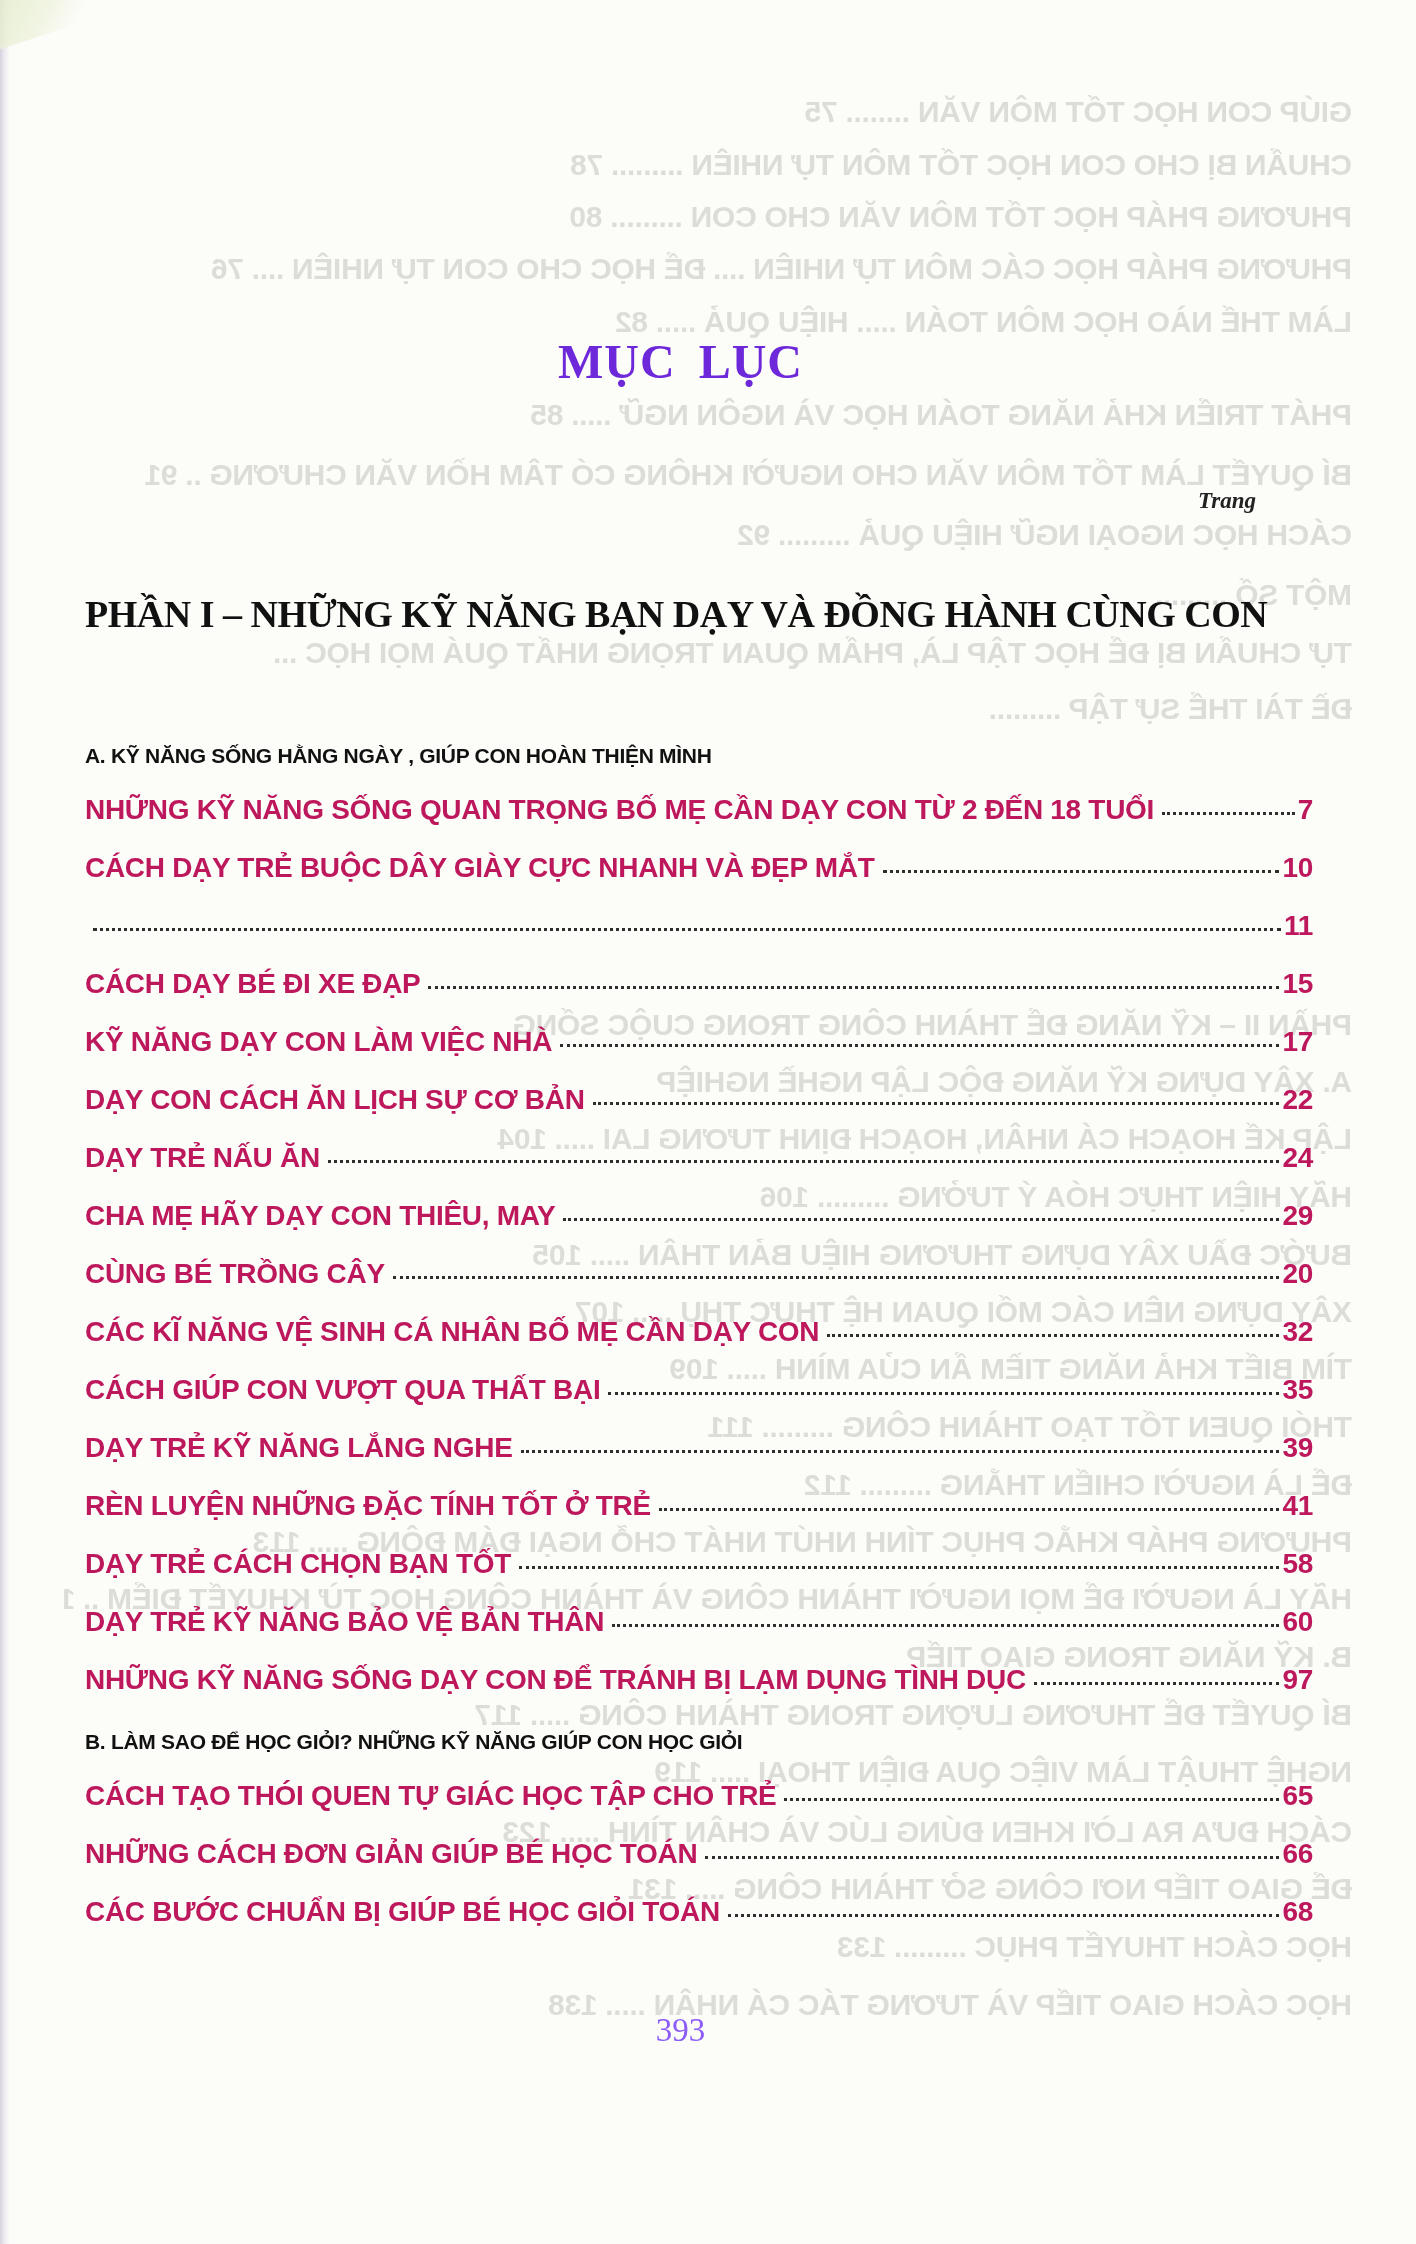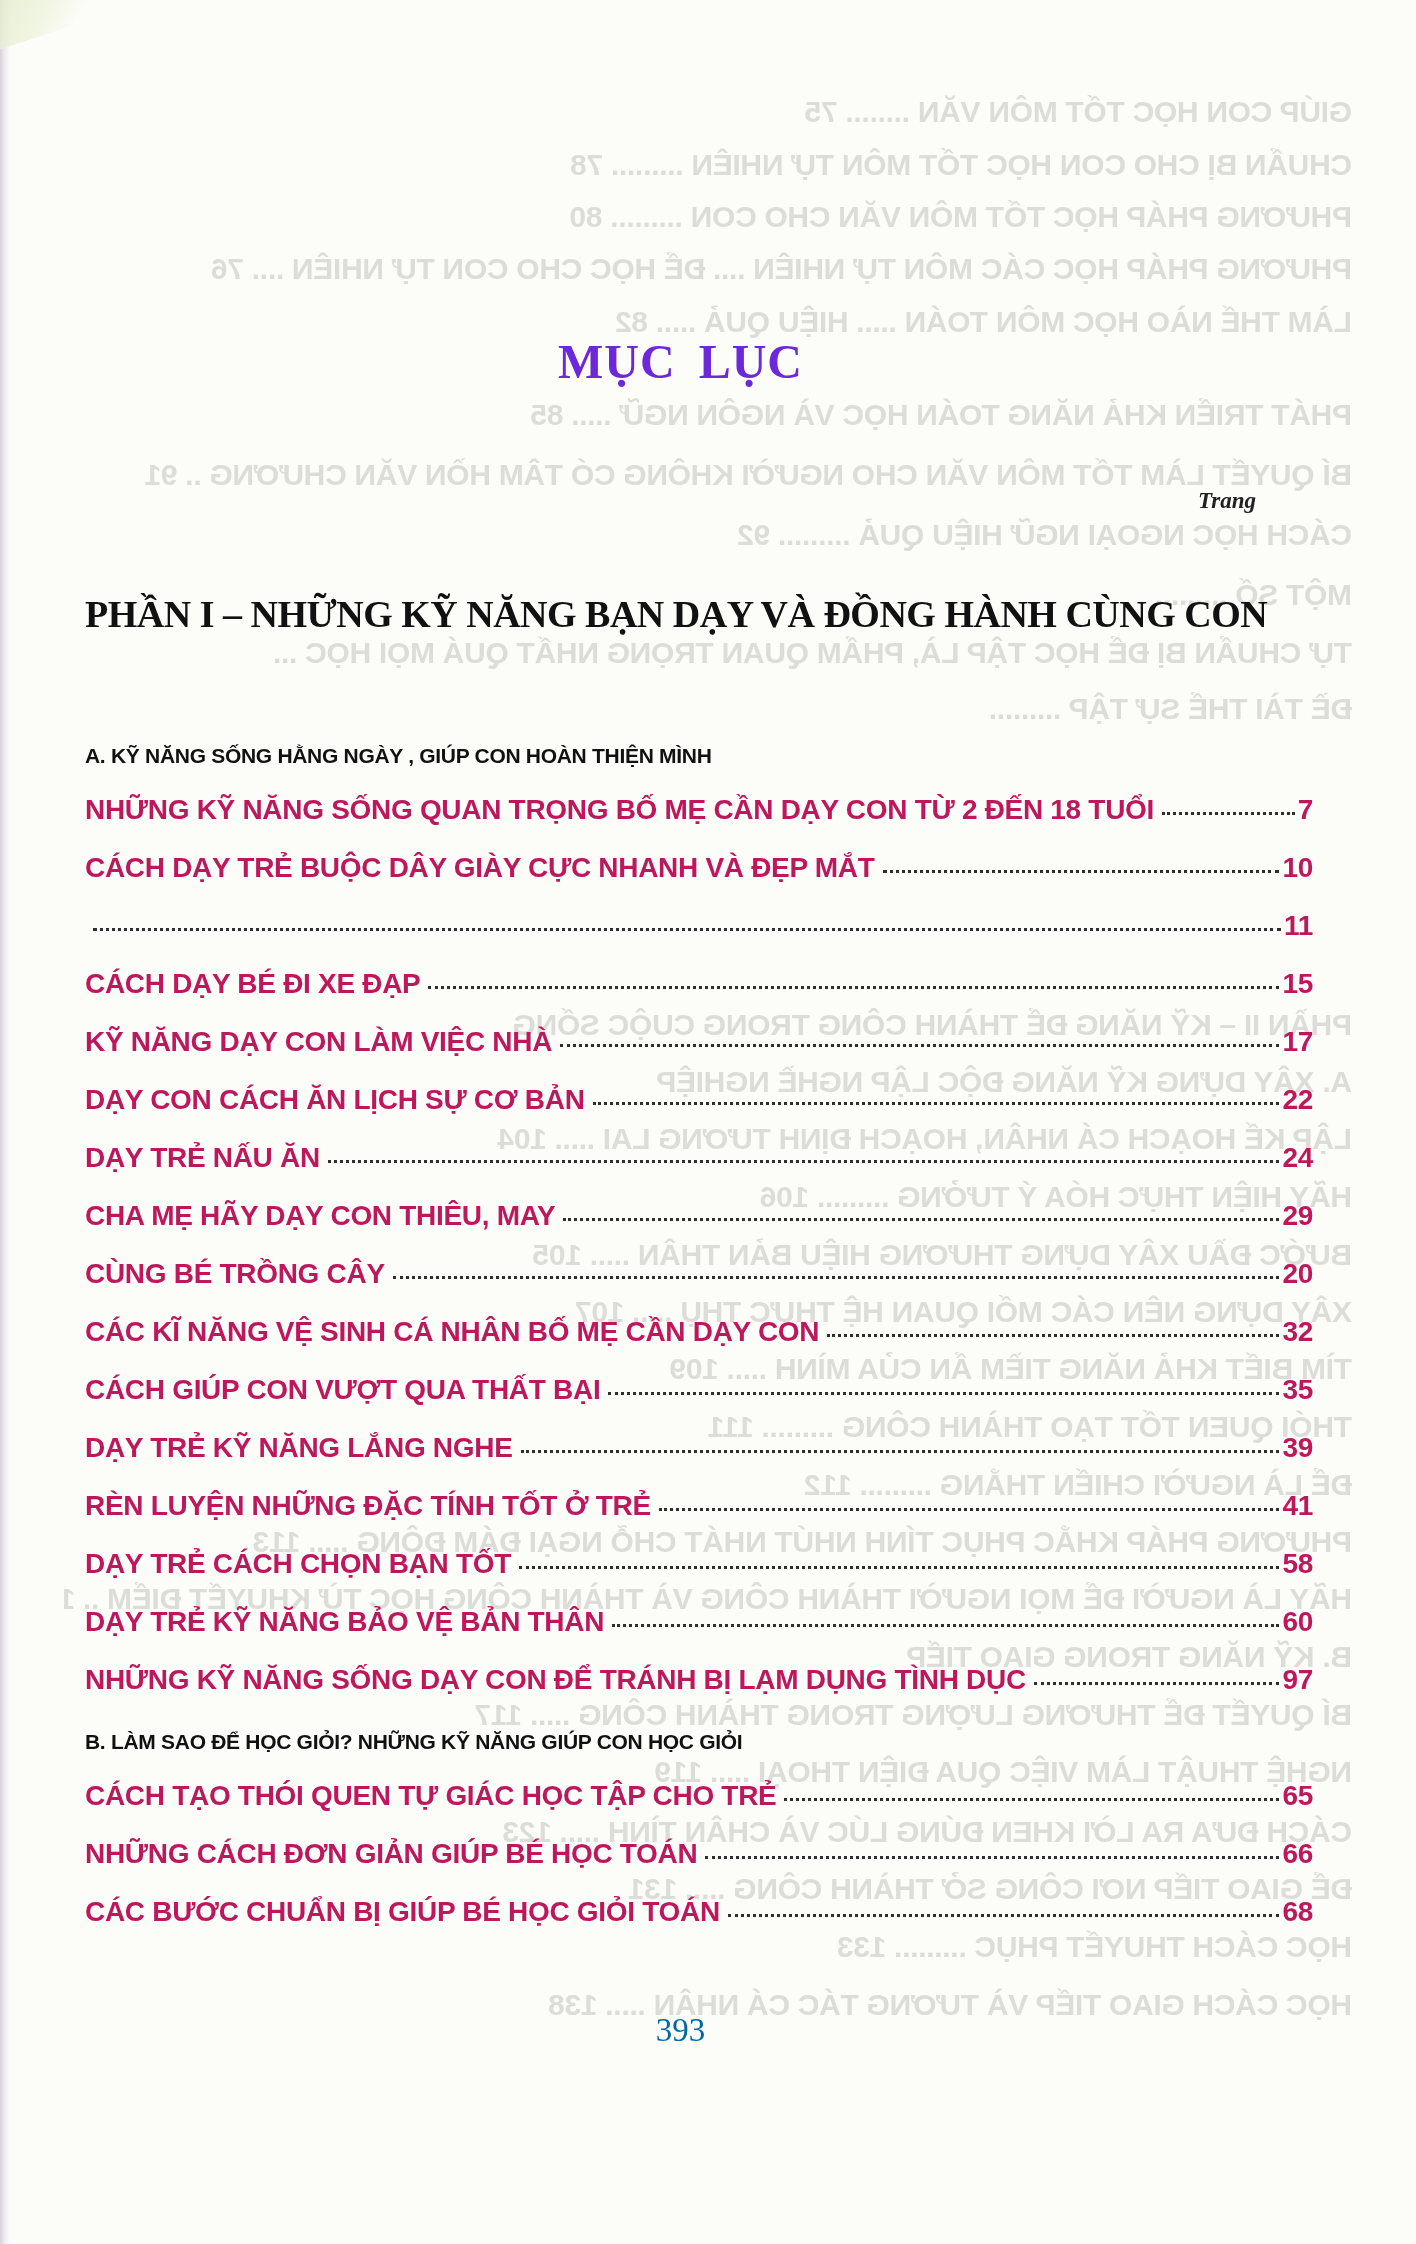--- a/index.html
+++ b/index.html
@@ -66,21 +66,21 @@
   .leader{
     flex:1 1 auto;min-width:14px;
     border-bottom:3.4px dotted #2e2e2e;
     margin:0 3px 11px 8px;
   }
   .entry-page{white-space:nowrap;}
   .folio{
     position:absolute;left:0;right:55px;top:2012px;
     text-align:center;
     font-family:"Liberation Serif","DejaVu Serif",serif;
-    font-size:33px;color:#0369a1;
+    font-size:33px;color:#8b5cf6;
   }
 </style>
 </head>
 <body>
 
 <div class="page">
 
   <div class="ghost-layer">
       <div class="ghost" style="top: 95px;">GIÚP CON HỌC TỐT MÔN VĂN ........ 75</div>
       <div class="ghost" style="top: 148px;">CHUẨN BỊ CHO CON HỌC TỐT MÔN TỰ NHIÊN ......... 78</div>

